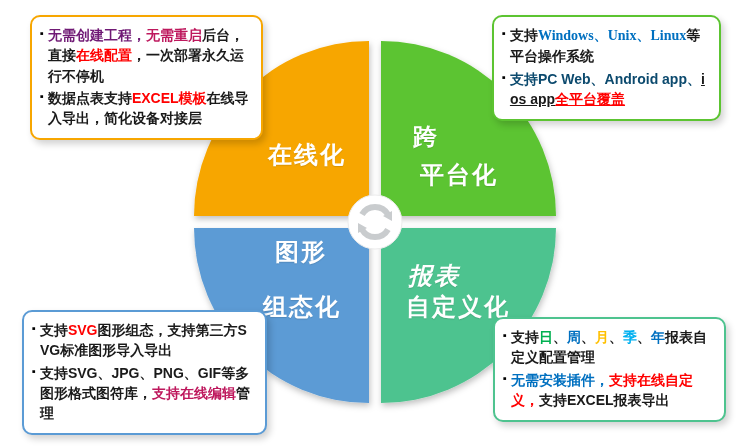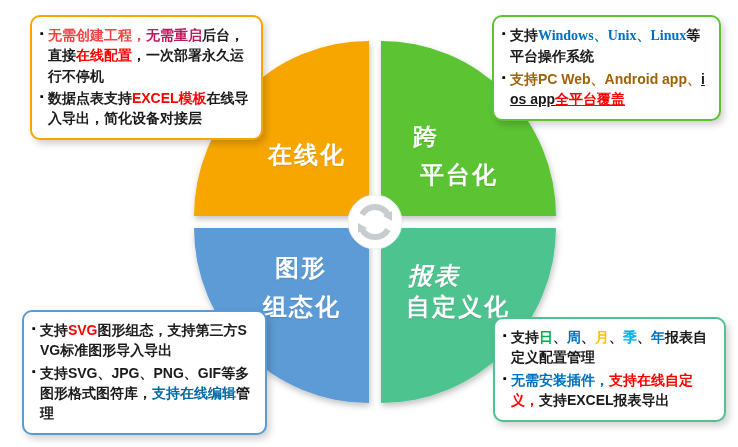--- a/index.html
+++ b/index.html
@@ -52,67 +52,67 @@
       <path d="M 388 229.5 A 15 15 0 0 1 362 229.5" fill="none" stroke-width="6" stroke-linecap="butt" style="stroke: rgb(201, 204, 206);"></path>
       <polygon points="358,223 358,233 367,228" style="fill: rgb(201, 204, 206);"></polygon>
     </g>
   </svg>
 
   <div class="qlabel" style="left:268px; top:139px;">在线化</div>
 
   <div class="qlabel" style="left:413px; top:121px;">跨</div>
   <div class="qlabel" style="left:420px; top:159px;">平台化</div>
 
-  <div class="qlabel" style="left:275px; top:252px;">图形</div>
+  <div class="qlabel" style="left:275px; top:236px;">图形</div>
   <div class="qlabel" style="left:263px; top:291px;">组态化</div>
 
   <div class="qlabel" style="left:408px; top:260px;font-style:italic;">报表</div>
   <div class="qlabel" style="left:406px; top:291px;">自定义化</div>
 
   <div class="callout" style="left: 30px; top: 15px; width: 233px; border-color: rgb(247, 166, 0);">
     <div class="bullet">
       <span class="marker">▪</span>
       <span class="btext">
-        <span class="seg" style="color: #ef4444;">无需创建工程，</span><span class="seg" style="color: #be185d;">无需重启</span><span class="seg" style="color: rgb(26, 26, 26);">后台，直接</span><span class="seg" style="color: rgb(255, 0, 0);">在线配置</span><span class="seg" style="color: rgb(26, 26, 26);">，一次部署永久运行不停机</span>
+        <span class="seg" style="color: #701a75;">无需创建工程，</span><span class="seg" style="color: #be185d;">无需重启</span><span class="seg" style="color: rgb(26, 26, 26);">后台，直接</span><span class="seg" style="color: rgb(255, 0, 0);">在线配置</span><span class="seg" style="color: rgb(26, 26, 26);">，一次部署永久运行不停机</span>
       </span>
     </div>
     <div class="bullet">
       <span class="marker">▪</span>
       <span class="btext">
         <span class="seg" style="color: rgb(26, 26, 26);">数据点表支持</span><span class="seg" style="color: rgb(255, 0, 0);">EXCEL模板</span><span class="seg" style="color: rgb(26, 26, 26);">在线导入导出，简化设备对接层</span>
       </span>
     </div>
   </div>
 
   <div class="callout" style="left: 492px; top: 15px; width: 229px; border-color: rgb(92, 196, 49);">
     <div class="bullet">
       <span class="marker">▪</span>
       <span class="btext">
         <span class="seg" style="color: rgb(26, 26, 26);">支持</span><span class="seg" style="color: rgb(0, 112, 192); font-family: Liberation Serif, serif;">Windows、Unix、Linux</span><span class="seg" style="color: rgb(26, 26, 26);">等平台操作系统</span>
       </span>
     </div>
     <div class="bullet">
       <span class="marker">▪</span>
       <span class="btext">
-        <span class="seg" style="color: #a16207;">支持PC Web、Android app、</span><span class="seg u" style="color: rgb(26, 26, 26);">ios app</span><span class="seg u" style="color: rgb(255, 0, 0); margin-top: 37px;">全平台覆盖</span>
+        <span class="seg" style="color: #0c4a6e;">支持PC Web、Android app、</span><span class="seg u" style="color: rgb(26, 26, 26);">ios app</span><span class="seg u" style="color: rgb(255, 0, 0); margin-top: 37px;">全平台覆盖</span>
       </span>
     </div>
   </div>
 
   <div class="callout" style="left: 22px; top: 310px; width: 245px; border-color: rgb(91, 155, 213);">
     <div class="bullet">
       <span class="marker">▪</span>
       <span class="btext">
         <span class="seg" style="color: rgb(26, 26, 26);">支持</span><span class="seg" style="color: rgb(255, 0, 0);">SVG</span><span class="seg" style="color: rgb(26, 26, 26);">图形组态，支持第三方SVG标准图形导入导出</span>
       </span>
     </div>
     <div class="bullet">
       <span class="marker">▪</span>
       <span class="btext">
-        <span class="seg" style="color: rgb(26, 26, 26);">支持SVG、JPG、PNG、GIF等多图形格式图符库，</span><span class="seg" style="color: #0369a1; text-align: center;">支持在线编辑</span><span class="seg" style="color: rgb(26, 26, 26);">管理</span>
+        <span class="seg" style="color: rgb(26, 26, 26);">支持SVG、JPG、PNG、GIF等多图形格式图符库，</span><span class="seg" style="color: #be185d; text-align: center;">支持在线编辑</span><span class="seg" style="color: rgb(26, 26, 26);">管理</span>
       </span>
     </div>
   </div>
 
   <div class="callout" style="left: 493px; top: 317px; width: 233px; border-color: rgb(78, 195, 143);">
     <div class="bullet">
       <span class="marker">▪</span>
       <span class="btext">
         <span class="seg" style="color: rgb(26, 26, 26);">支持</span><span class="seg" style="color: rgb(0, 176, 80);">日</span><span class="seg" style="color: rgb(26, 26, 26);">、</span><span class="seg" style="color: rgb(0, 112, 192);">周</span><span class="seg" style="color: rgb(26, 26, 26);">、</span><span class="seg" style="color: rgb(255, 192, 0);">月</span><span class="seg" style="color: rgb(26, 26, 26);">、</span><span class="seg" style="color: rgb(0, 176, 240);">季</span><span class="seg" style="color: rgb(26, 26, 26);">、</span><span class="seg" style="color: rgb(0, 112, 192);">年</span><span class="seg" style="color: rgb(26, 26, 26);">报表自定义配置管理</span>
       </span>

